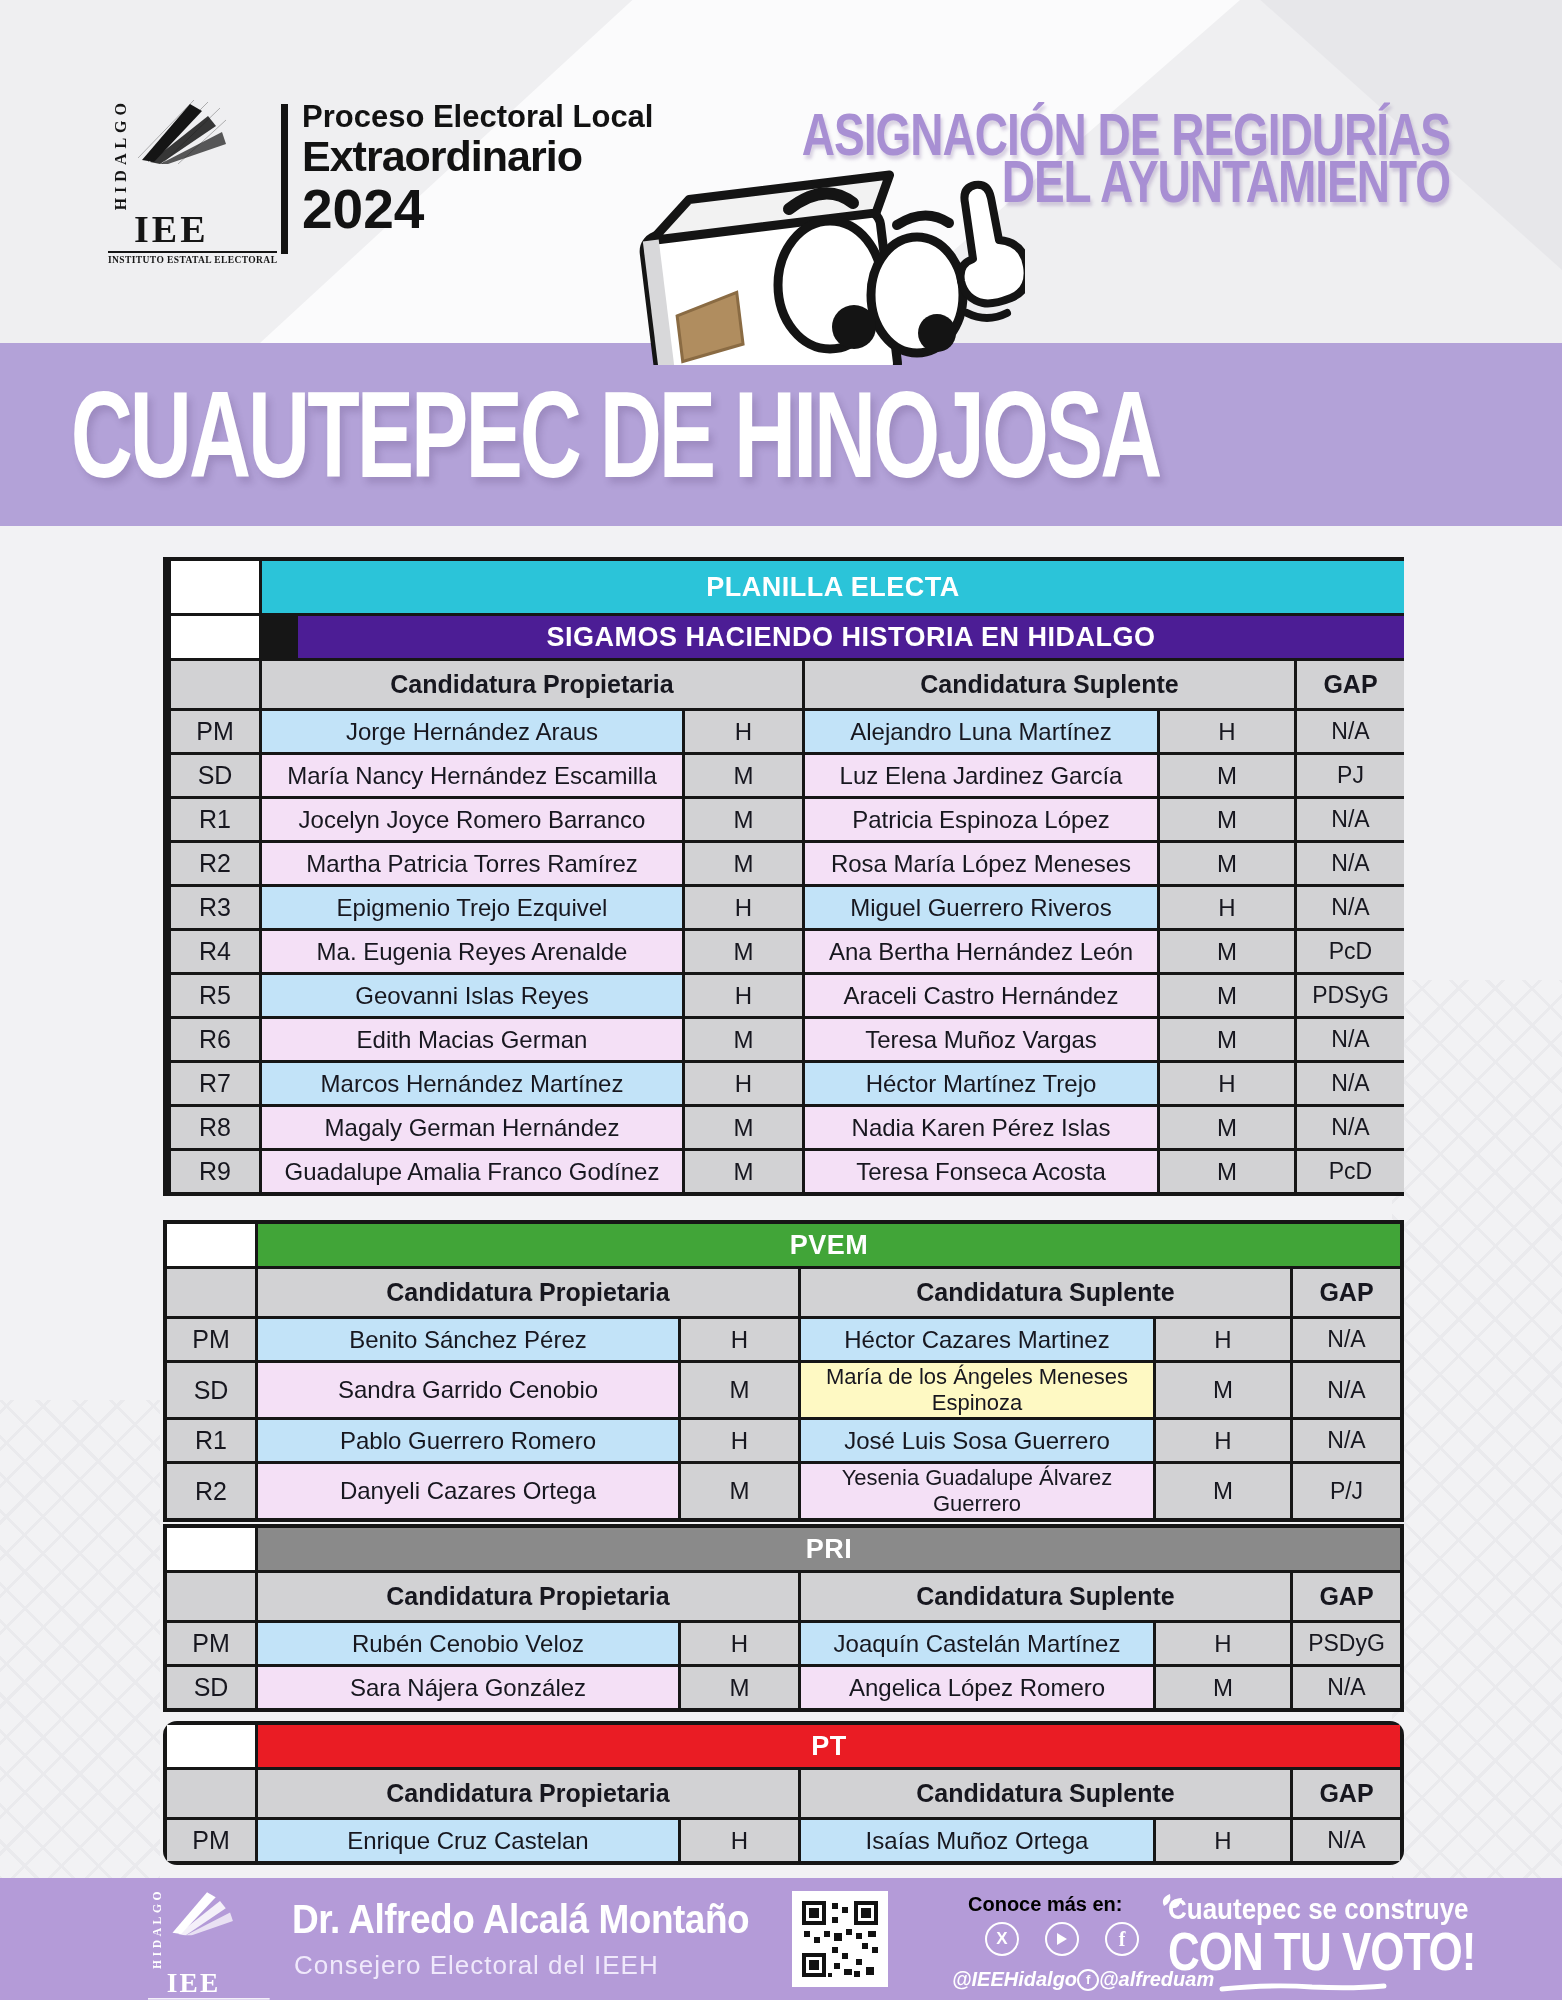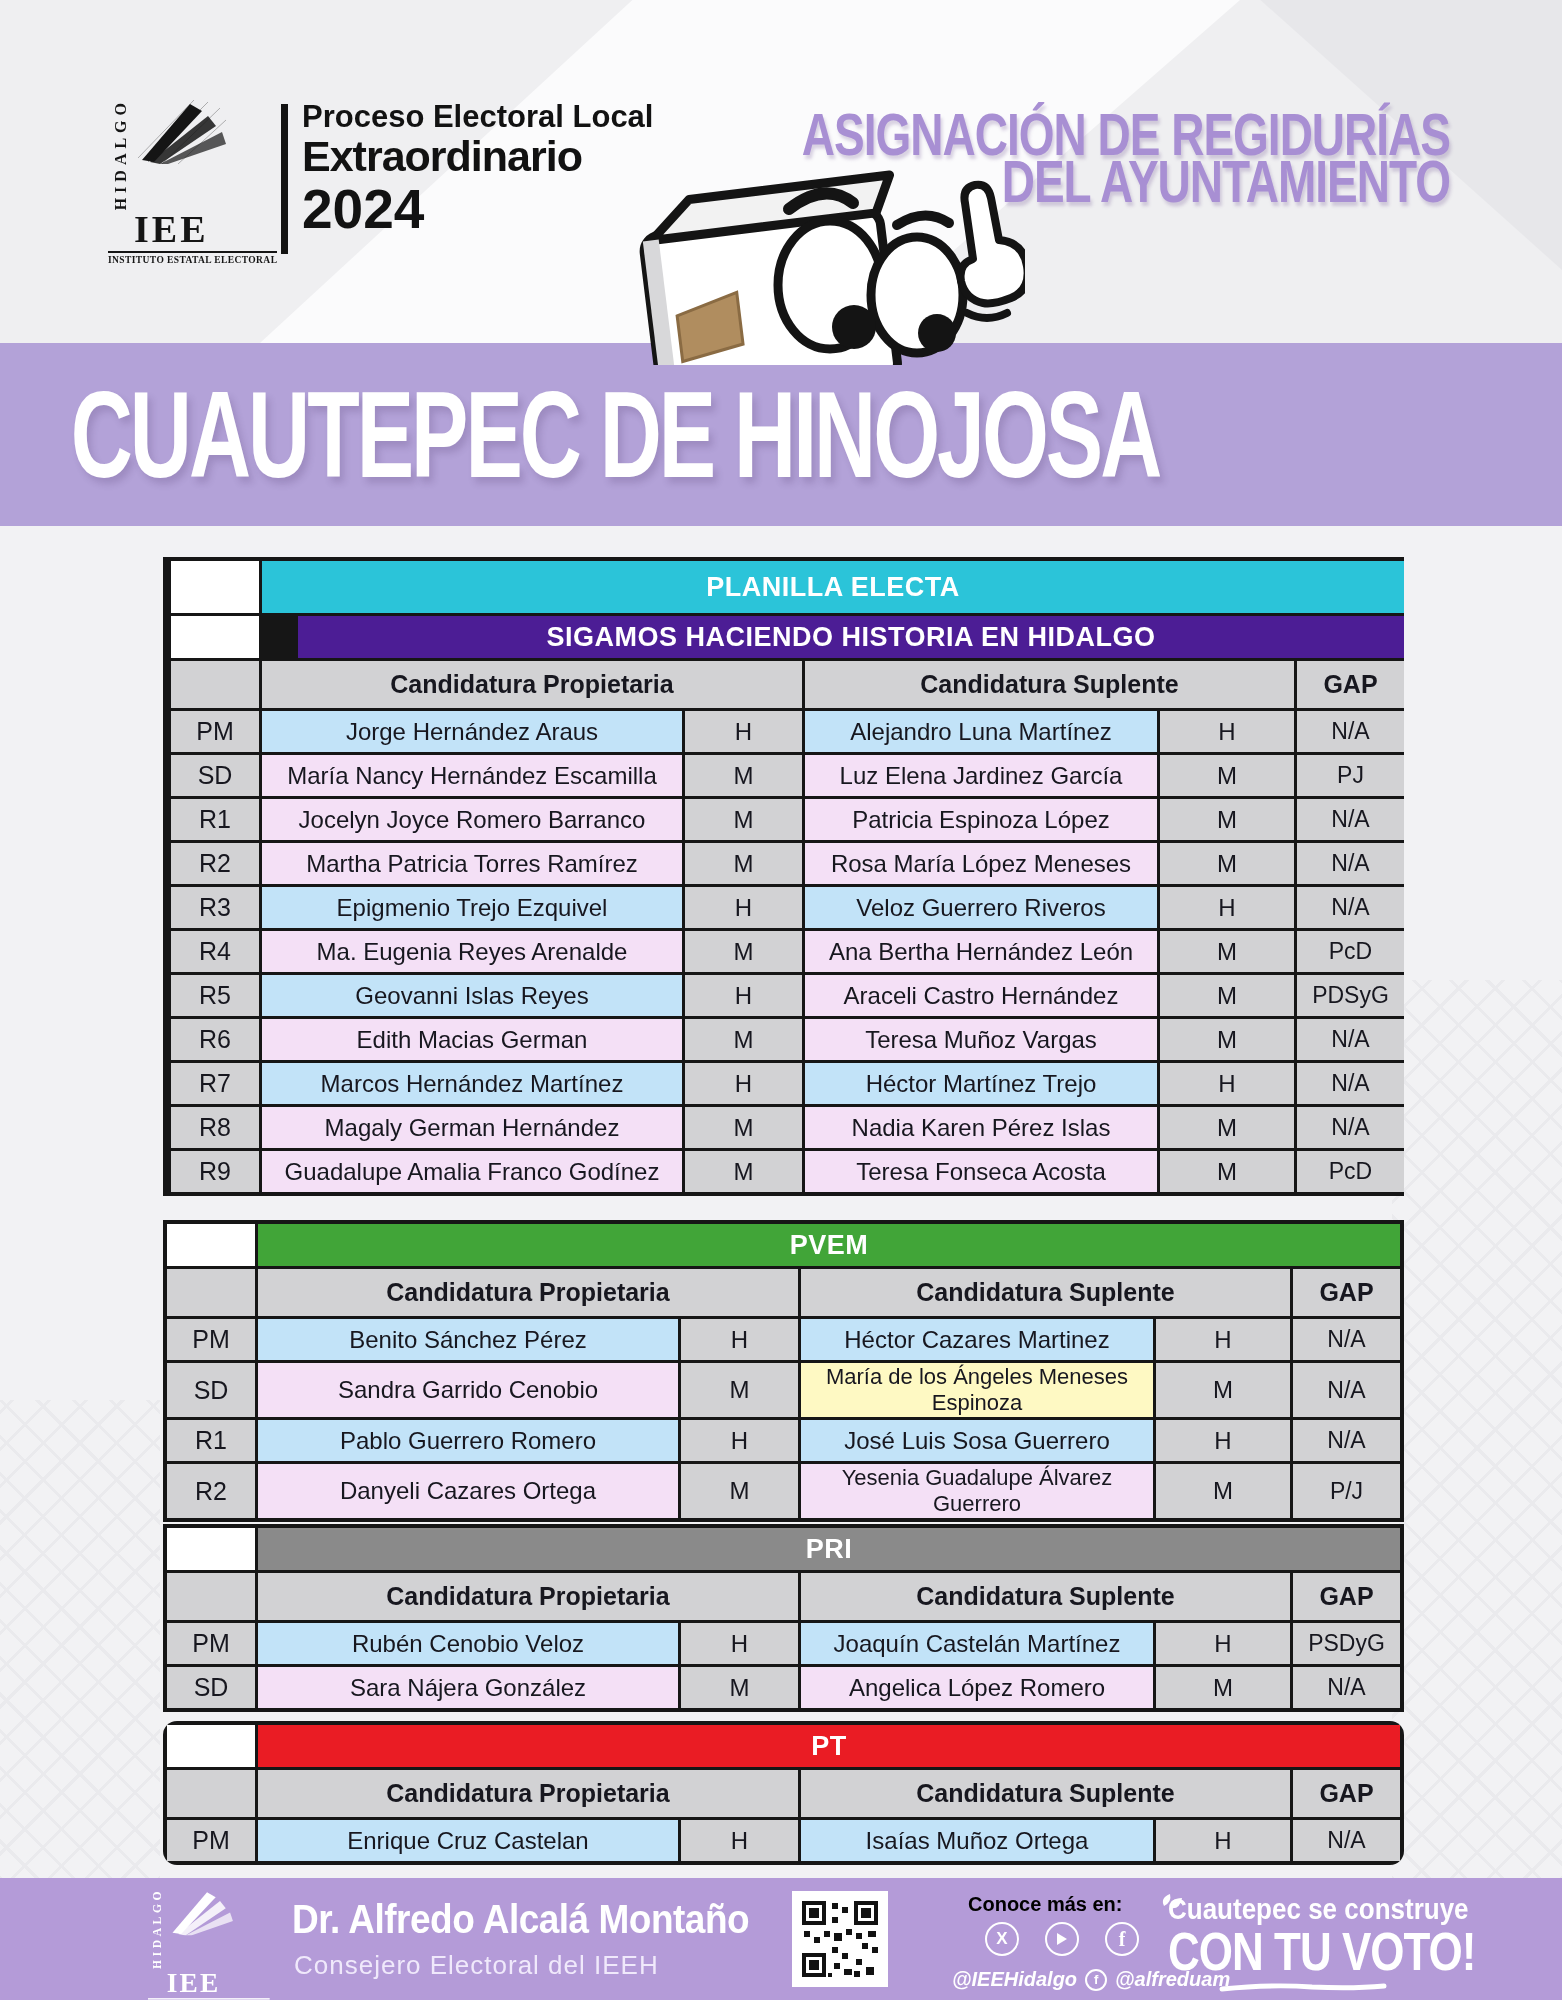--- a/index.html
+++ b/index.html
@@ -69,21 +69,21 @@
   .f-role{position:absolute;left:294px;top:72px;font-size:26px;color:#f0e9fb;letter-spacing:1px;white-space:nowrap;}
   .qr{position:absolute;left:792px;top:13px;width:96px;height:96px;background:#fff;display:flex;
       align-items:center;justify-content:center;}
   .conoce{position:absolute;left:968px;top:15px;width:240px;text-align:left;color:#000000;
           font-weight:bold;font-size:20px;}
   .socials{position:absolute;left:985px;top:44px;display:flex;gap:26px;}
   .soc{width:34px;height:34px;border:2px solid #fff;border-radius:50%;color:#fff;display:flex;
        align-items:center;justify-content:center;font-weight:bold;font-size:17px;box-sizing:border-box;}
   .soc.yt .tri{width:0;height:0;border-left:10px solid #fff;border-top:6px solid transparent;
                border-bottom:6px solid transparent;}
-  .handles{position:absolute;left:952px;top:90px;display:flex;align-items:center;gap:8px;color:#fff;
+  .handles{position:absolute;left:952px;top:90px;display:flex;align-items:center;color:#fff;
            font-style:italic;font-weight:bold;font-size:20px;white-space:nowrap;}
   .fcir{width:22px;height:22px;border:2px solid #fff;border-radius:50%;display:flex;align-items:center;
         justify-content:center;font-size:13px;box-sizing:border-box;font-style:normal;}
   .slogan{position:absolute;left:1168px;top:16px;width:270px;text-align:center;color:#fff;}
   .slogan .s1{display:inline-block;font-size:26px;font-weight:bold;transform:scaleY(1.15);white-space:nowrap;}
   .slogan .s2{display:inline-block;font-size:44px;font-weight:800;letter-spacing:-1px;
               transform:scaleY(1.2);margin-top:2px;white-space:nowrap;}
   .slogan svg{display:block;margin:6px auto 0;}
   .leaf{position:absolute;left:-8px;top:-10px;}
 </style>
@@ -188,21 +188,21 @@
         <div class="cell neutral data gap">N/A</div>
         <div class="cell neutral data pos">R2</div>
         <div class="cell data" style="background: rgb(244, 224, 246);">Martha Patricia Torres Ramírez</div>
         <div class="cell neutral data">M</div>
         <div class="cell data" style="background: rgb(244, 224, 246);">Rosa María López Meneses</div>
         <div class="cell neutral data">M</div>
         <div class="cell neutral data gap">N/A</div>
         <div class="cell neutral data pos">R3</div>
         <div class="cell data" style="background: rgb(194, 227, 248);">Epigmenio Trejo Ezquivel</div>
         <div class="cell neutral data">H</div>
-        <div class="cell data" style="background: rgb(194, 227, 248);">Veloz Guerrero Riveros</div>
+        <div class="cell data" style="background: rgb(194, 227, 248);">Miguel Guerrero Riveros</div>
         <div class="cell neutral data">H</div>
         <div class="cell neutral data gap">N/A</div>
         <div class="cell neutral data pos">R4</div>
         <div class="cell data" style="background: rgb(244, 224, 246);">Ma. Eugenia Reyes Arenalde</div>
         <div class="cell neutral data">M</div>
         <div class="cell data" style="background: rgb(244, 224, 246);">Ana Bertha Hernández León</div>
         <div class="cell neutral data">M</div>
         <div class="cell neutral data gap">PcD</div>
         <div class="cell neutral data pos">R5</div>
         <div class="cell data" style="background: rgb(194, 227, 248);">Geovanni Islas Reyes</div>

